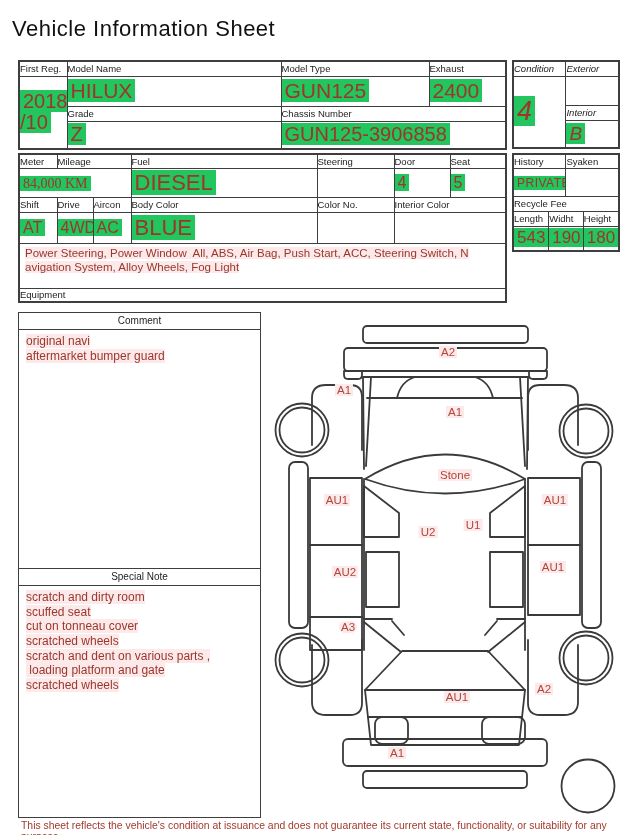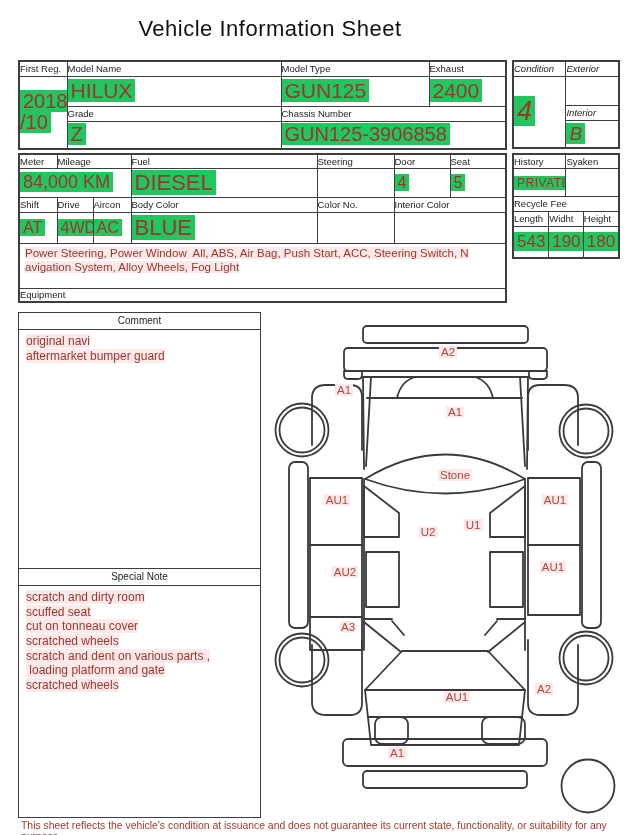--- a/index.html
+++ b/index.html
@@ -1,35 +1,35 @@
 <!DOCTYPE html>
 <html><head>
 <meta charset="utf-8">
 <style>
   * { box-sizing: border-box; margin: 0; padding: 0; }
   html,body { background:#ffffff; }
   body { font-family:"Liberation Sans","DejaVu Sans",sans-serif; }
   #page { position:relative; width:640px; height:835px; background:#fff; overflow:hidden; }
 
-  .title { position:absolute; left:0; top:16px; width:540px; text-align:center;
+  .title { position:absolute; left:12px; top:16px; width:540px; 
            font-size:22px; letter-spacing:0.5px; color:#111; }
 
   table { border-collapse:collapse; table-layout:fixed; }
   table.box { border:2px solid #3e3e3e; }
   td { border:1px solid #3e3e3e; vertical-align:middle; overflow:hidden; }
 
   .h-label { font-size:9.5px; color:#1c1c1c; font-weight:normal; }
   .rv  { color:#9c362c; background:#22c55e; padding:0 3px; }
 
   .v21 { font-size:21px; }
   .v20 { font-size:20px; }
   .v19 { font-size:19px; }
   .v17 { font-size:17px; }
   .v16 { font-size:16px; }
-  .v14 { font-size:18px; }
+  .v14 { font-size:14px;font-family:Liberation Serif, serif; }
   .v27 { font-size:27px; }
   .v22 { font-size:22px; }
   .v12 { font-size:12px; letter-spacing:0.5px; }
 
   .pre { white-space:pre-wrap; }
 
   #t1 { position:absolute; left:18px; top:60px; width:487px; }
   #p1 { position:absolute; left:512px; top:60px; width:108px;font-style:italic; }
   #t2 { position:absolute; left:18px; top:153px; width:487px; }
   #p2 { position:absolute; left:512px; top:153px; width:108px; }
@@ -190,21 +190,21 @@
       <td colspan="2"></td>
     </tr>
     <tr style="height:15px">
       <td class="h-label" colspan="4">Recycle Fee</td>
     </tr>
     <tr style="height:15px">
       <td class="h-label">Length</td>
       <td class="h-label" colspan="2">Widht</td>
       <td class="h-label">Height</td>
     </tr>
-    <tr style="height:32px">
+    <tr style="height:25px">
       <td><span class="rv v17">543</span></td>
       <td colspan="2"><span class="rv v17">190</span></td>
       <td><span class="rv v17">180</span></td>
     </tr>
   </tbody>
     </table>
 
   <div id="leftbox">
     <div class="band">Comment</div>
     <div class="freeText" id="commentBody"><span class="pre">original navi

